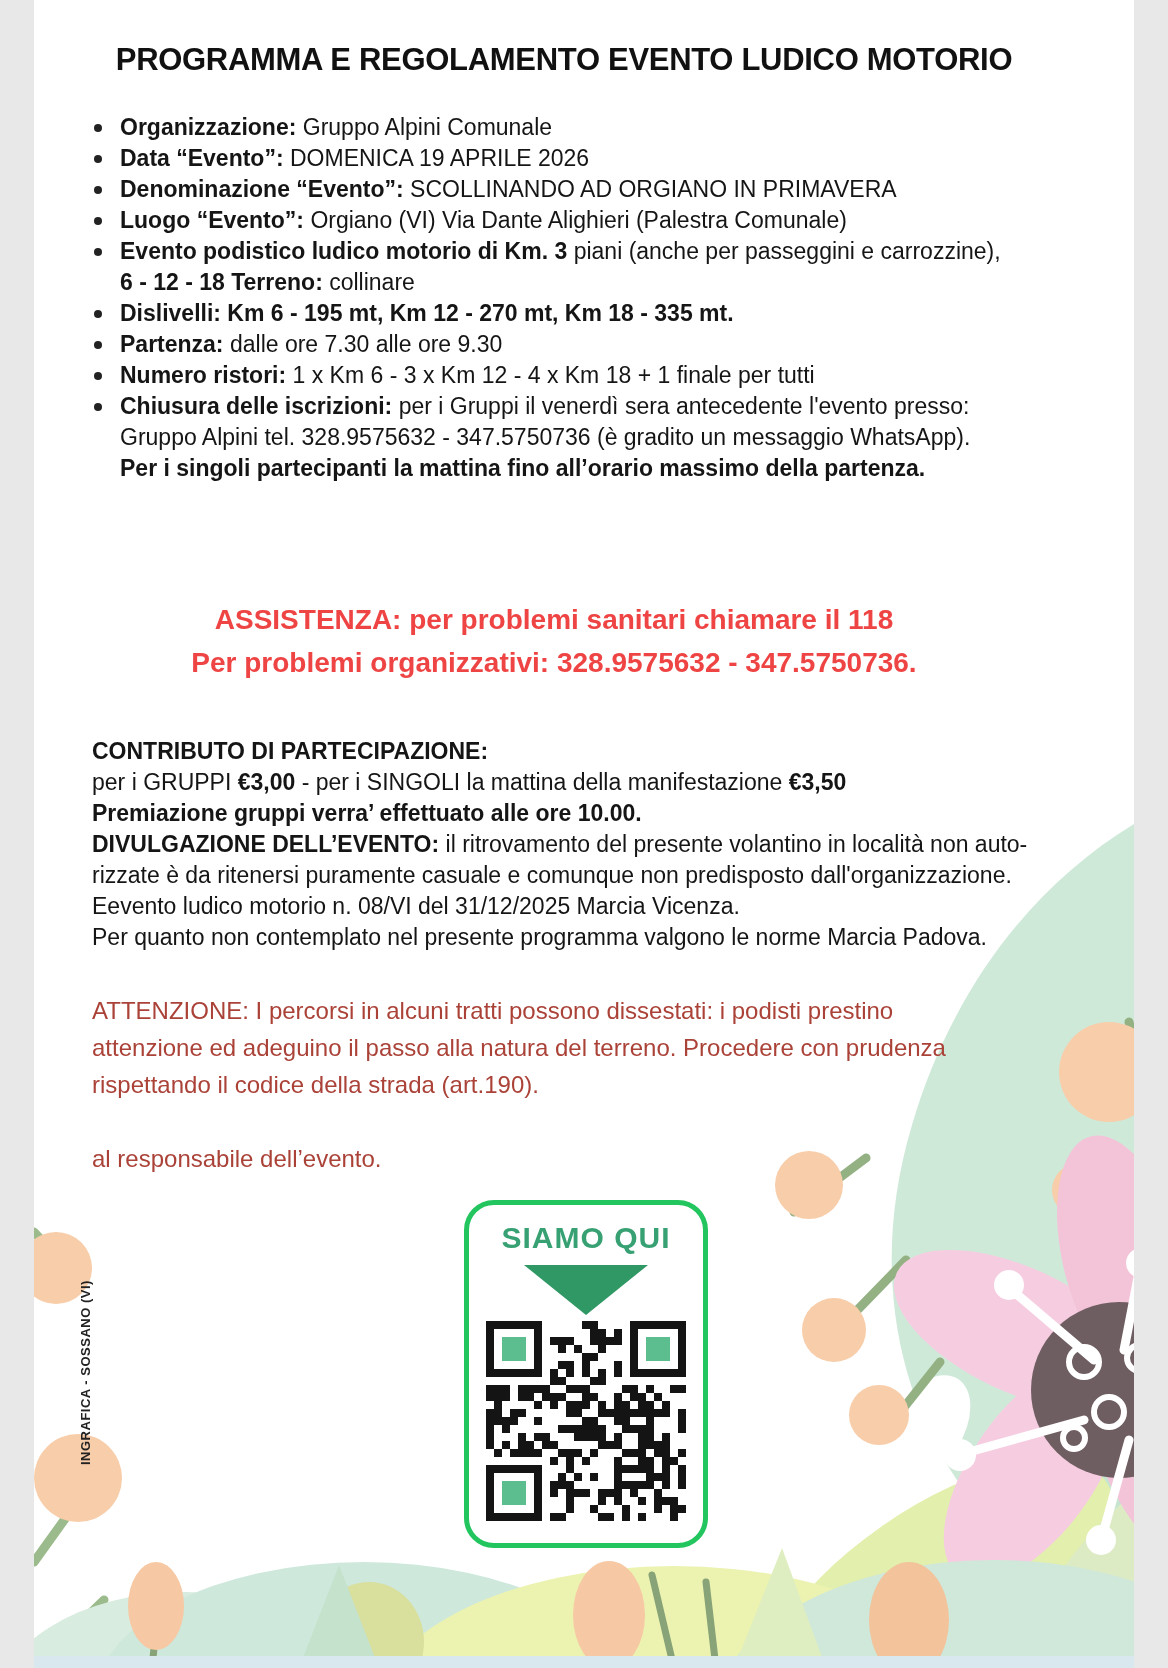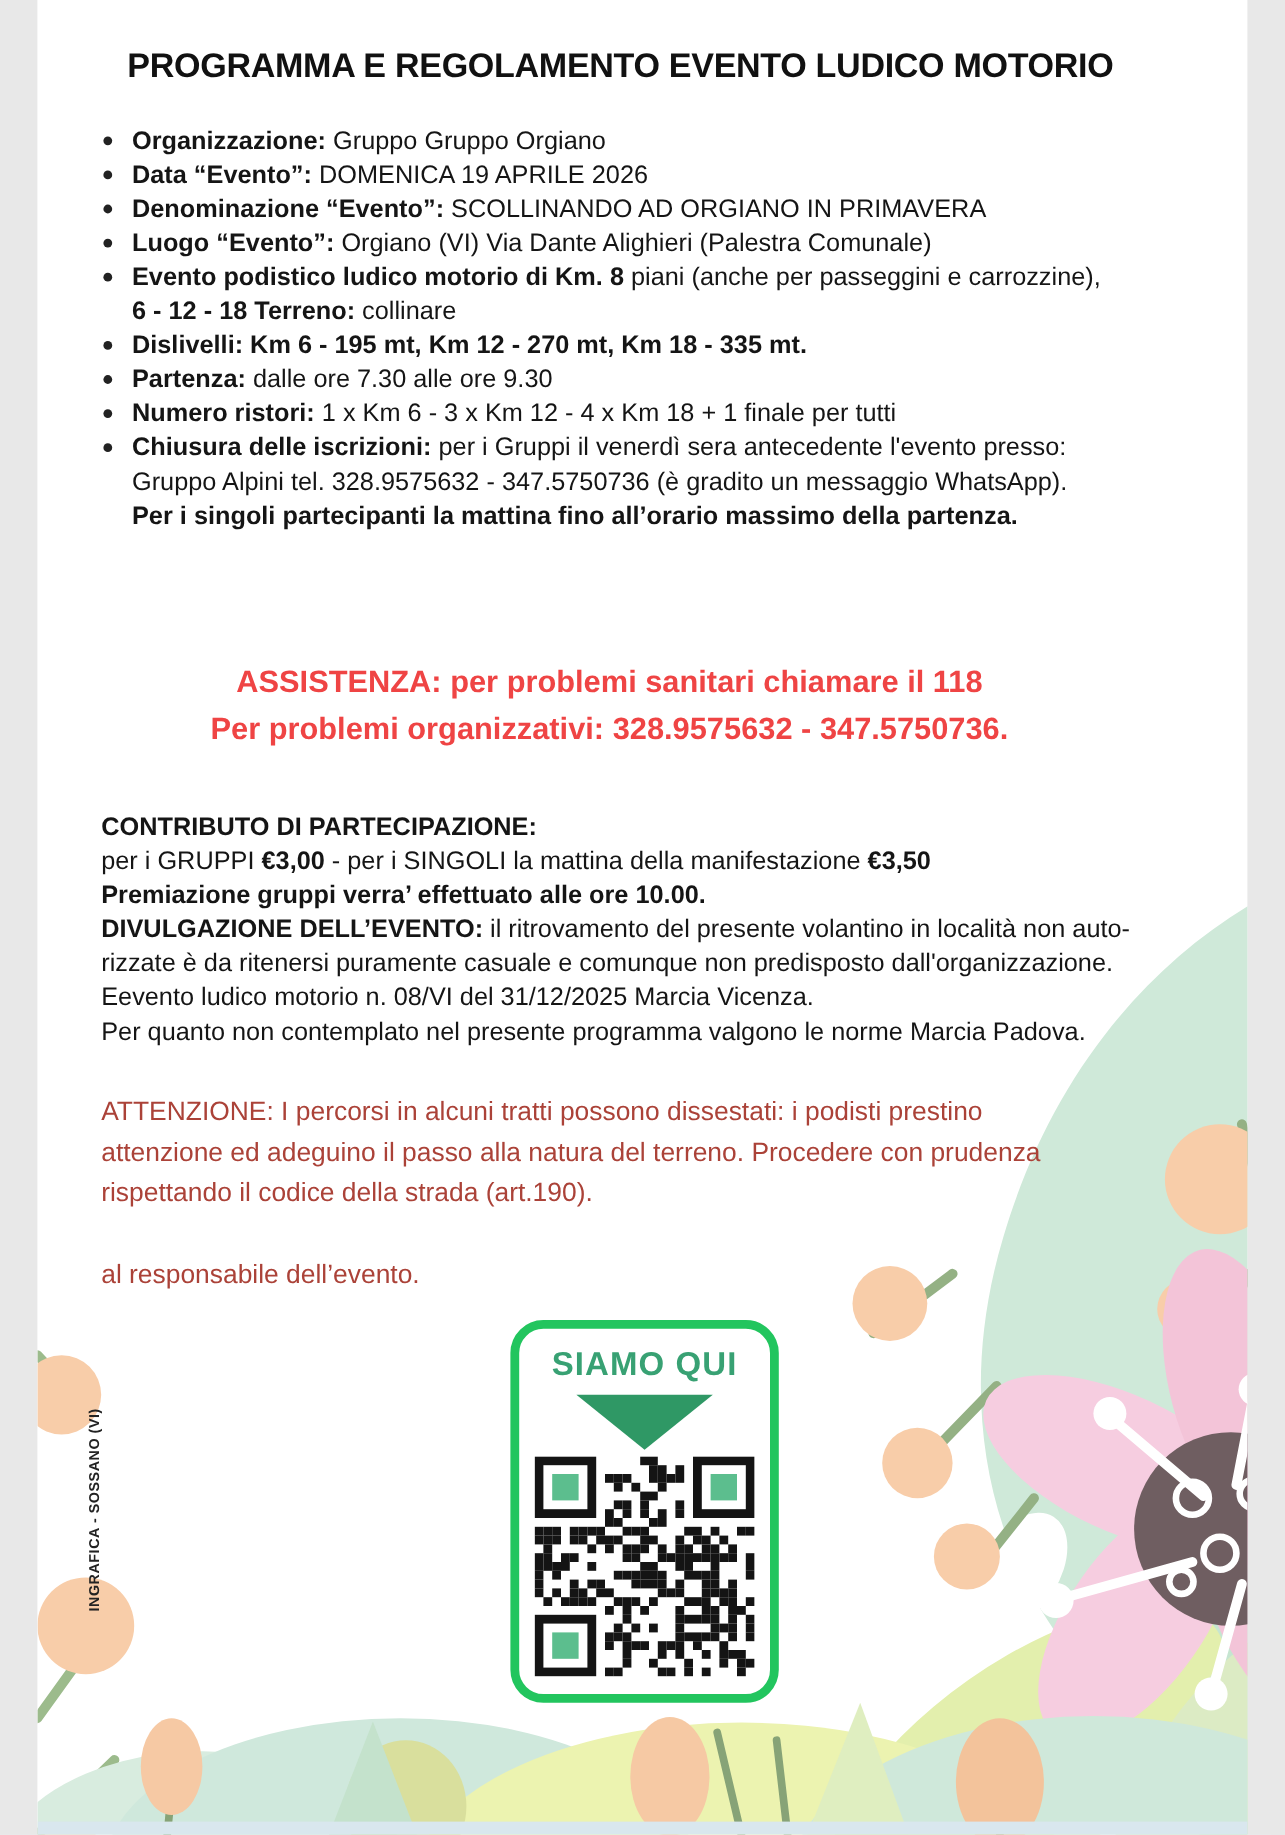--- a/index.html
+++ b/index.html
@@ -31,21 +31,21 @@
   .contributo{
     position:absolute;top:736px;left:58px;right:60px;
     font-size:23px;line-height:31px;
   }
   .attenzione{
     position:absolute;top:992px;left:58px;right:48px;
     font-size:24px;font-weight:400;line-height:37px;color:#ab4238;
   }
   .badge{
     position:absolute;left:430px;top:1200px;width:244px;height:348px;
-    background:#ffffff;border:8px solid #22c55e;border-radius:30px;
+    background:#ffffff;border:5px solid #22c55e;border-radius:30px;
     box-sizing:border-box;text-align:center;
   }
   .badge-label{
     margin-top:16px;font-size:30px;font-weight:700;color:#38a173;letter-spacing:1px;
   }
   .down-arrow{
     width:0;height:0;margin:10px auto 6px auto;
     border-left:62px solid transparent;border-right:62px solid transparent;
     border-top:50px solid #2f9865;
   }
@@ -152,25 +152,25 @@
     <ellipse cx="875" cy="1620" rx="40" ry="58" fill="#f3c39b"></ellipse>
     <ellipse cx="122" cy="1606" rx="28" ry="44" fill="#f6c9a4"></ellipse>
     <rect x="0" y="1656" width="1168" height="12" fill="#d9e7ee"></rect>
   </svg>
 
   <div class="content">
 
     <div class="flyer-title">PROGRAMMA E REGOLAMENTO EVENTO LUDICO MOTORIO</div>
 
     <ul class="info-list">
-      <li><span class="b">Organizzazione: </span><span>Gruppo Gruppo Orgiano</span></li>
+      <li><span class="b">Organizzazione: </span><span>Gruppo Alpini Comunale</span></li>
       <li><span class="b">Data “Evento”: </span><span>DOMENICA 19 APRILE 2026</span></li>
       <li><span class="b">Denominazione “Evento”: </span><span>SCOLLINANDO AD ORGIANO IN PRIMAVERA</span></li>
       <li><span class="b">Luogo “Evento”: </span><span>Orgiano (VI) Via Dante Alighieri (Palestra Comunale)</span></li>
-      <li><span class="b">Evento podistico ludico motorio di Km. 8 </span><span>piani (anche per passeggini e carrozzine),</span><br><span class="b">6 - 12 - 18 Terreno: </span><span>collinare</span></li>
+      <li><span class="b">Evento podistico ludico motorio di Km. 3 </span><span>piani (anche per passeggini e carrozzine),</span><br><span class="b">6 - 12 - 18 Terreno: </span><span>collinare</span></li>
       <li><span class="b">Dislivelli: Km 6 - 195 mt, Km 12 - 270 mt, Km 18 - 335 mt.</span></li>
       <li><span class="b">Partenza: </span><span>dalle ore 7.30 alle ore 9.30</span></li>
       <li><span class="b">Numero ristori: </span><span>1 x Km 6 - 3 x Km 12 - 4 x Km 18 + 1 finale per tutti</span></li>
       <li><span class="b">Chiusura delle iscrizioni: </span><span>per i Gruppi il venerdì sera antecedente l'evento presso:</span><br><span>Gruppo Alpini tel. 328.9575632 - 347.5750736 (è gradito un messaggio WhatsApp).</span><br><span class="b">Per i singoli partecipanti la mattina fino all’orario massimo della partenza.</span></li>
     </ul>
 
     <div class="assistenza">
       <div>ASSISTENZA: per problemi sanitari chiamare il 118</div>
       <div>Per problemi organizzativi: 328.9575632 - 347.5750736.</div>
     </div>

